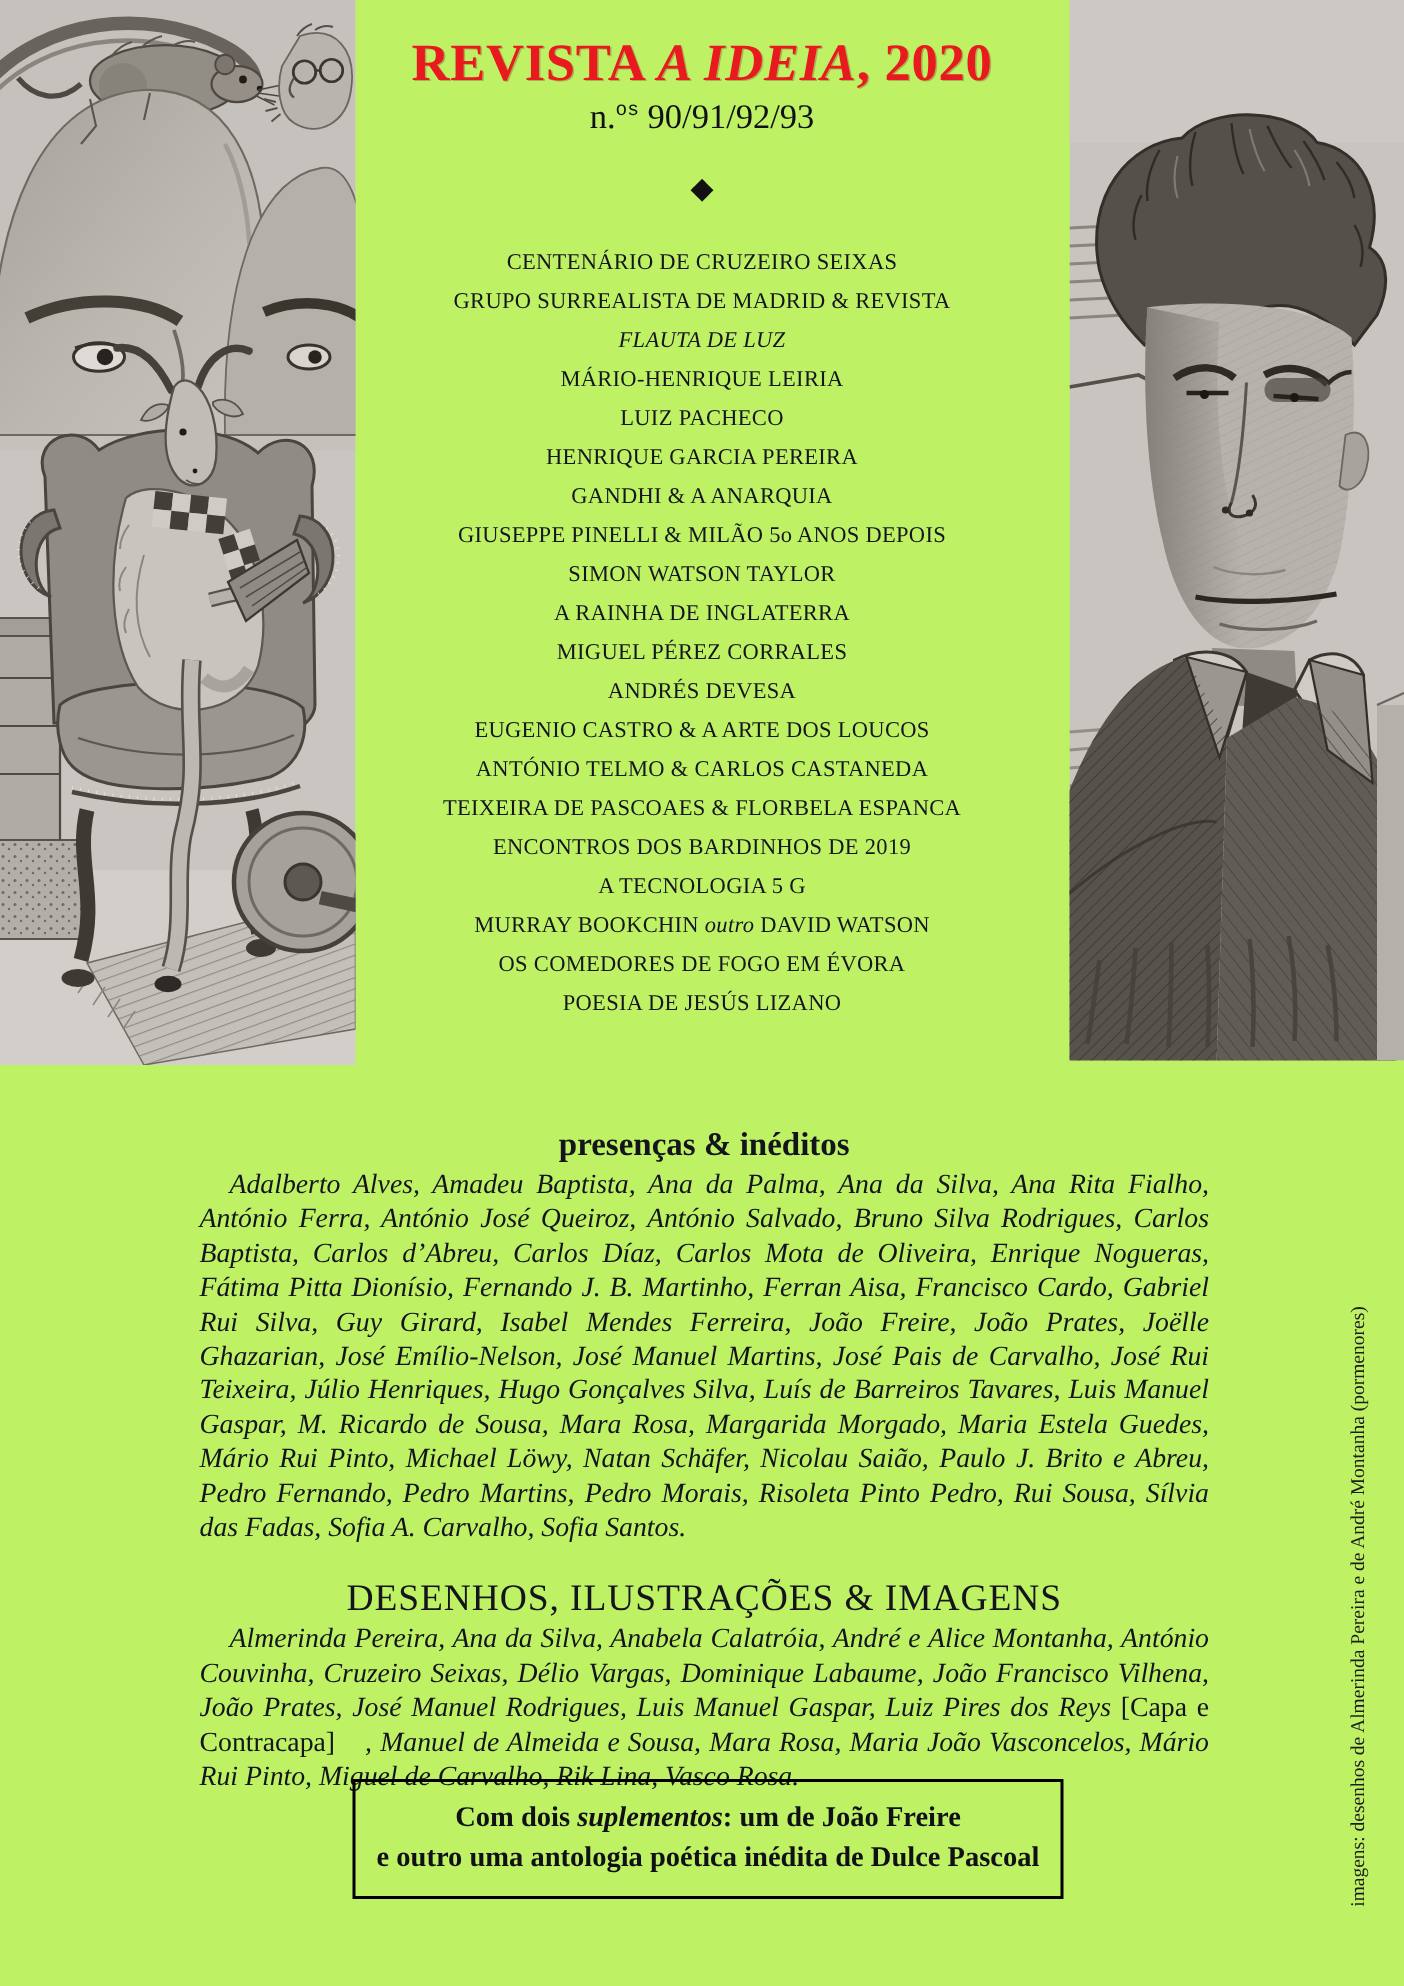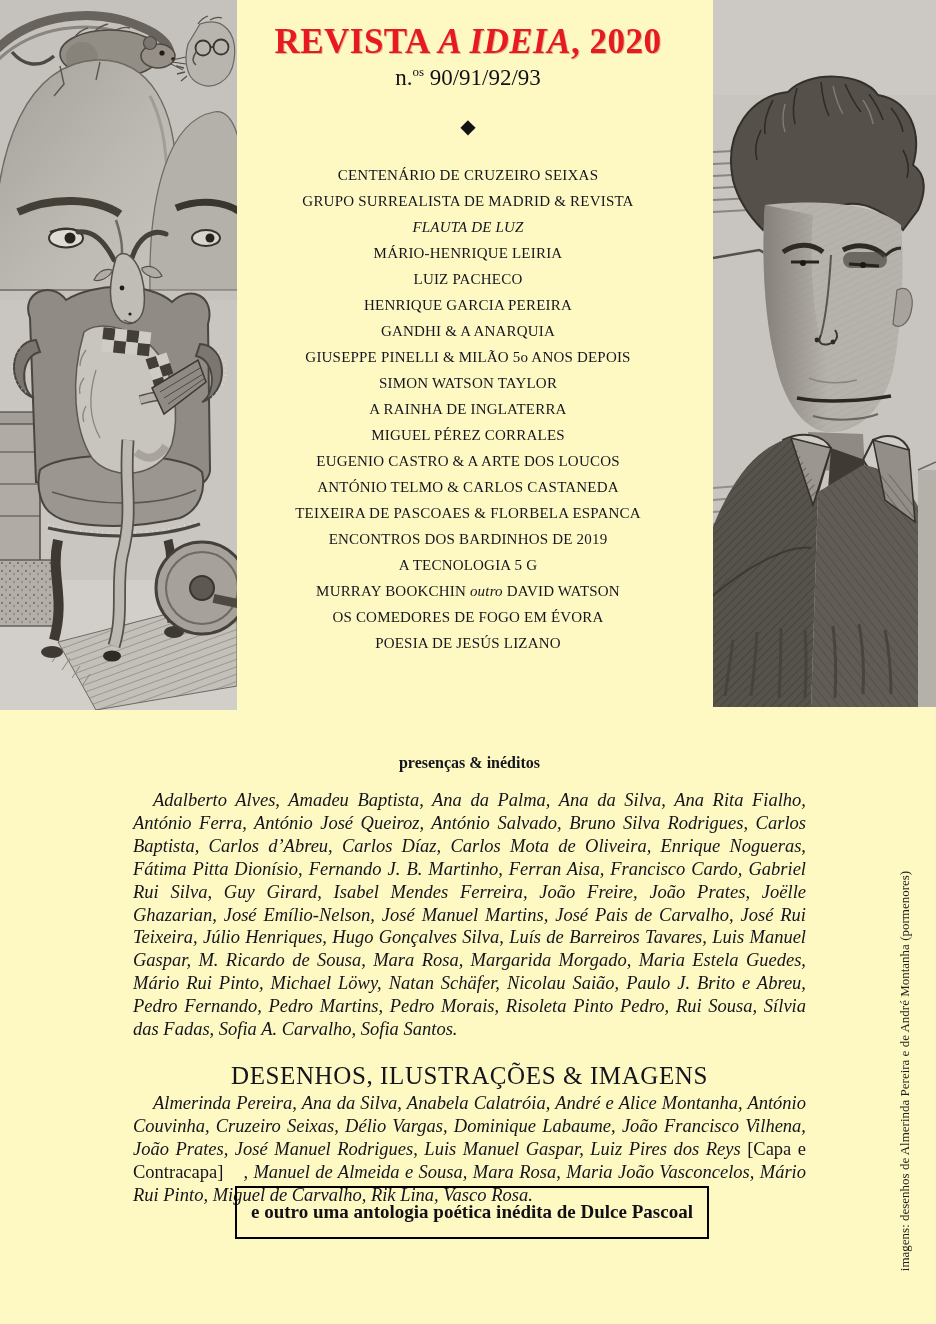--- a/index.html
+++ b/index.html
@@ -1,36 +1,36 @@
 <!DOCTYPE html>
 <html><head>
 <meta charset="utf-8">
 <style>
   html,body{margin:0;padding:0;background:#ffffff;}
-  .page{position:relative;width:936px;height:1324px;background:#fef9c3;overflow:hidden;
+  .page{position:relative;width:936px;height:1324px;background:#bef264;overflow:hidden;
         font-family:"Liberation Serif","DejaVu Serif",serif;color:#16161f;}
   .art{position:absolute;top:0;display:block;}
   .art-left{left:0;}
   .art-right{left:713px;}
 
   .masthead{position:absolute;top:22px;left:230px;width:476px;text-align:center;}
   .title{margin:0;font-size:35px;line-height:40px;font-weight:bold;letter-spacing:.5px;
          text-shadow:1px 1px 0 rgba(130,25,25,.30);white-space:nowrap;}
   .title em{font-style:italic;}
   .issue{font-size:23px;line-height:28px;color:#101016;margin-top:2px;}
-  .issue sup{font-size:13px;line-height:0;}
+  .issue sup{font-size:13px;line-height:0;font-family:Liberation Mono, monospace;}
   .diamond{font-size:20px;line-height:20px;color:#121212;margin-top:24px;}
 
   .topics{position:absolute;top:162px;left:230px;width:476px;margin:0;padding:0;list-style:none;
           text-align:center;font-size:15px;line-height:26px;letter-spacing:.2px;color:#15151f;}
   .topic-line{white-space:nowrap;}
   .topic-line em{font-style:italic;}
 
   .names-block{position:absolute;left:133px;top:750px;width:673px;color:#14141c;}
-  .sec-heading{margin:0 0 13px 0;text-align:center;font-size:16px;line-height:26px;font-weight:bold;}
+  .sec-heading{margin:0 0 3px 0;text-align:center;font-size:22px;line-height:26px;font-weight:bold;}
   .sec-heading.caps{font-weight:normal;font-size:25px;letter-spacing:.6px;margin:22px 0 3px 0;}
   p.names{margin:0;font-size:18.5px;line-height:22.9px;text-align:justify;}
   p.names em{margin-left:20px;}
 
   .supplement-box{position:absolute;left:235px;top:1186px;width:474px;box-sizing:border-box;
                   border:2px solid #000;padding:10px 6px 12px 6px;text-align:center;
                   font-size:19px;font-weight:bold;line-height:27px;color:#101016;}
   .supplement-box em{font-style:italic;}
 
   .side-caption{position:absolute;left:685px;top:1062px;width:440px;height:18px;
@@ -294,36 +294,38 @@
       <li class="topic-line"><span>GRUPO SURREALISTA DE MADRID &amp; REVISTA</span></li>
       <li class="topic-line"><em>FLAUTA DE LUZ</em></li>
       <li class="topic-line"><span>MÁRIO-HENRIQUE LEIRIA</span></li>
       <li class="topic-line"><span>LUIZ PACHECO</span></li>
       <li class="topic-line"><span>HENRIQUE GARCIA PEREIRA</span></li>
       <li class="topic-line"><span>GANDHI &amp; A ANARQUIA</span></li>
       <li class="topic-line"><span>GIUSEPPE PINELLI &amp; MILÃO 5o ANOS DEPOIS</span></li>
       <li class="topic-line"><span>SIMON WATSON TAYLOR</span></li>
       <li class="topic-line"><span>A RAINHA DE INGLATERRA</span></li>
       <li class="topic-line"><span>MIGUEL PÉREZ CORRALES</span></li>
+      <li class="topic-line"><span>ANDRÉS DEVESA</span></li>
       <li class="topic-line"><span>EUGENIO CASTRO &amp; A ARTE DOS LOUCOS</span></li>
       <li class="topic-line"><span>ANTÓNIO TELMO &amp; CARLOS CASTANEDA</span></li>
       <li class="topic-line"><span>TEIXEIRA DE PASCOAES &amp; FLORBELA ESPANCA</span></li>
       <li class="topic-line"><span>ENCONTROS DOS BARDINHOS DE 2019</span></li>
       <li class="topic-line"><span>A TECNOLOGIA 5 G</span></li>
       <li class="topic-line"><span>MURRAY BOOKCHIN </span><em>outro</em><span> DAVID WATSON</span></li>
       <li class="topic-line"><span>OS COMEDORES DE FOGO EM ÉVORA</span></li>
       <li class="topic-line"><span>POESIA DE JESÚS LIZANO</span></li>
     </ul>
 
   <section class="names-block">
     <h2 class="sec-heading">presenças &amp; inéditos</h2>
     <p class="names"><em>Adalberto Alves, Amadeu Baptista, Ana da Palma, Ana da Silva, Ana Rita Fialho, António Ferra, António José Queiroz, António Salvado, Bruno Silva Rodrigues, Carlos Baptista, Carlos d’Abreu, Carlos Díaz, Carlos Mota de Oliveira, Enrique Nogueras, Fátima Pitta Dionísio, Fernando J. B. Martinho, Ferran Aisa, Francisco Cardo, Gabriel Rui Silva, Guy Girard, Isabel Mendes Ferreira, João Freire, João Prates, Joëlle Ghazarian, José Emílio-Nelson, José Manuel Martins, José Pais de Carvalho, José Rui Teixeira, Júlio Henriques, Hugo Gonçalves Silva, Luís de Barreiros Tavares, Luis Manuel Gaspar, M. Ricardo de Sousa, Mara Rosa, Margarida Morgado, Maria Estela Guedes, Mário Rui Pinto, Michael Löwy, Natan Schäfer, Nicolau Saião, Paulo J. Brito e Abreu, Pedro Fernando, Pedro Martins, Pedro Morais, Risoleta Pinto Pedro, Rui Sousa, Sílvia das Fadas,  Sofia A. Carvalho,  Sofia Santos.</em></p>
     <h2 class="sec-heading caps">DESENHOS, ILUSTRAÇÕES &amp; IMAGENS</h2>
     <p class="names"><em>Almerinda Pereira, Ana da Silva, Anabela Calatróia, André e Alice Montanha, António Couvinha, Cruzeiro Seixas, Délio Vargas, Dominique Labaume, João Francisco Vilhena, João Prates, José Manuel Rodrigues, Luis Manuel Gaspar, Luiz Pires dos Reys </em><span>[Capa e Contracapa]</span><em>, Manuel de Almeida e Sousa, Mara Rosa, Maria João Vasconcelos, Mário Rui Pinto, Miguel de Carvalho, Rik Lina, Vasco Rosa.</em></p>
   </section>
 
   <div class="supplement-box">
+    <div><span>Com dois </span><em>suplementos</em><span>: um de João Freire</span></div>
     <div><span>e outro uma antologia poética inédita de Dulce Pascoal</span></div>
   </div>
 
   <div class="side-caption">imagens: desenhos de Almerinda Pereira e de André Montanha (pormenores)</div>
 
 </div>
 
 </body></html>

